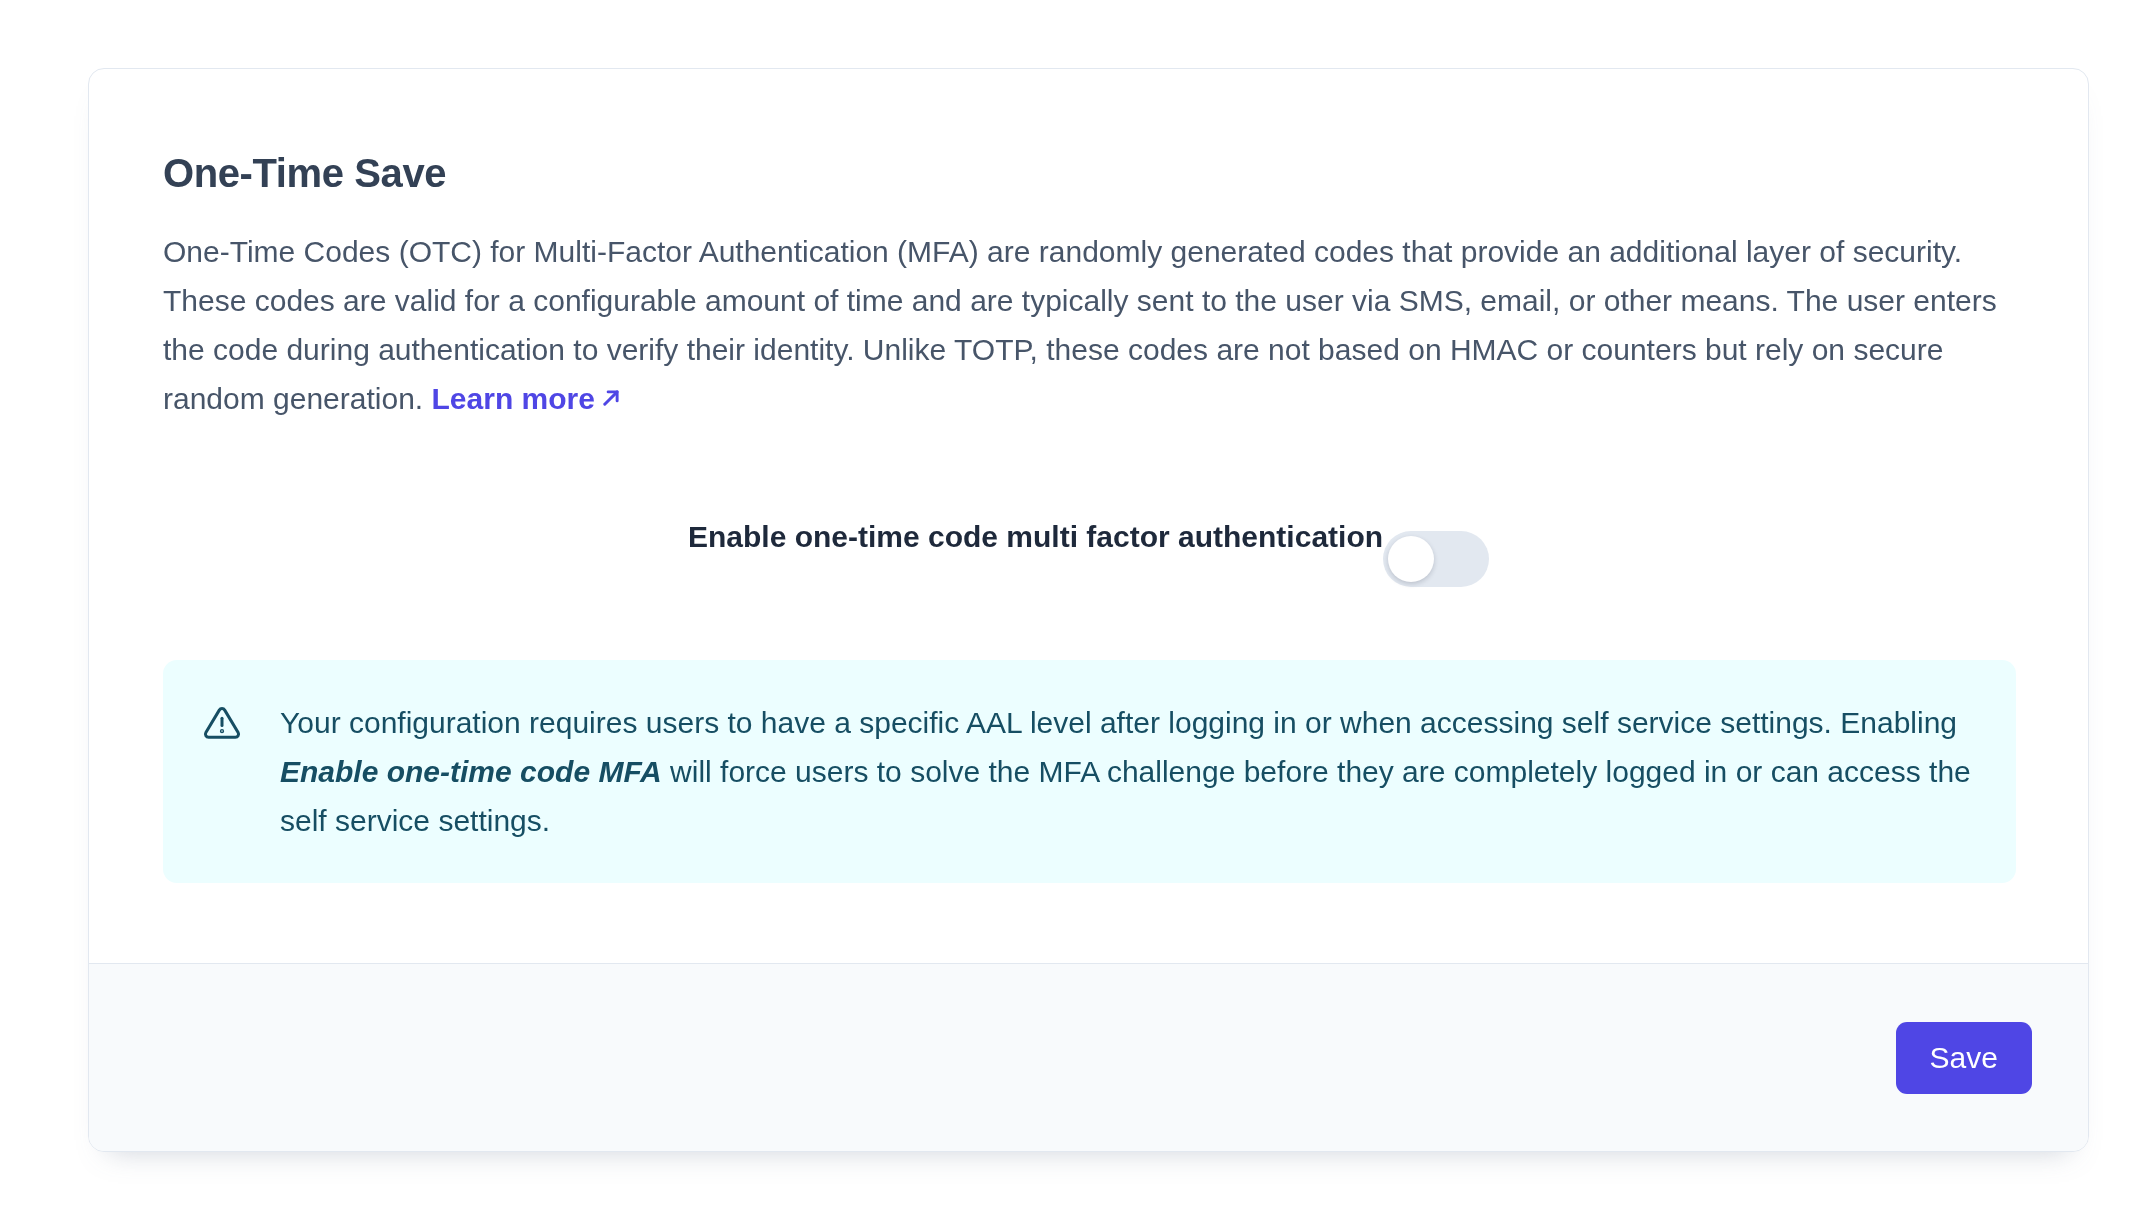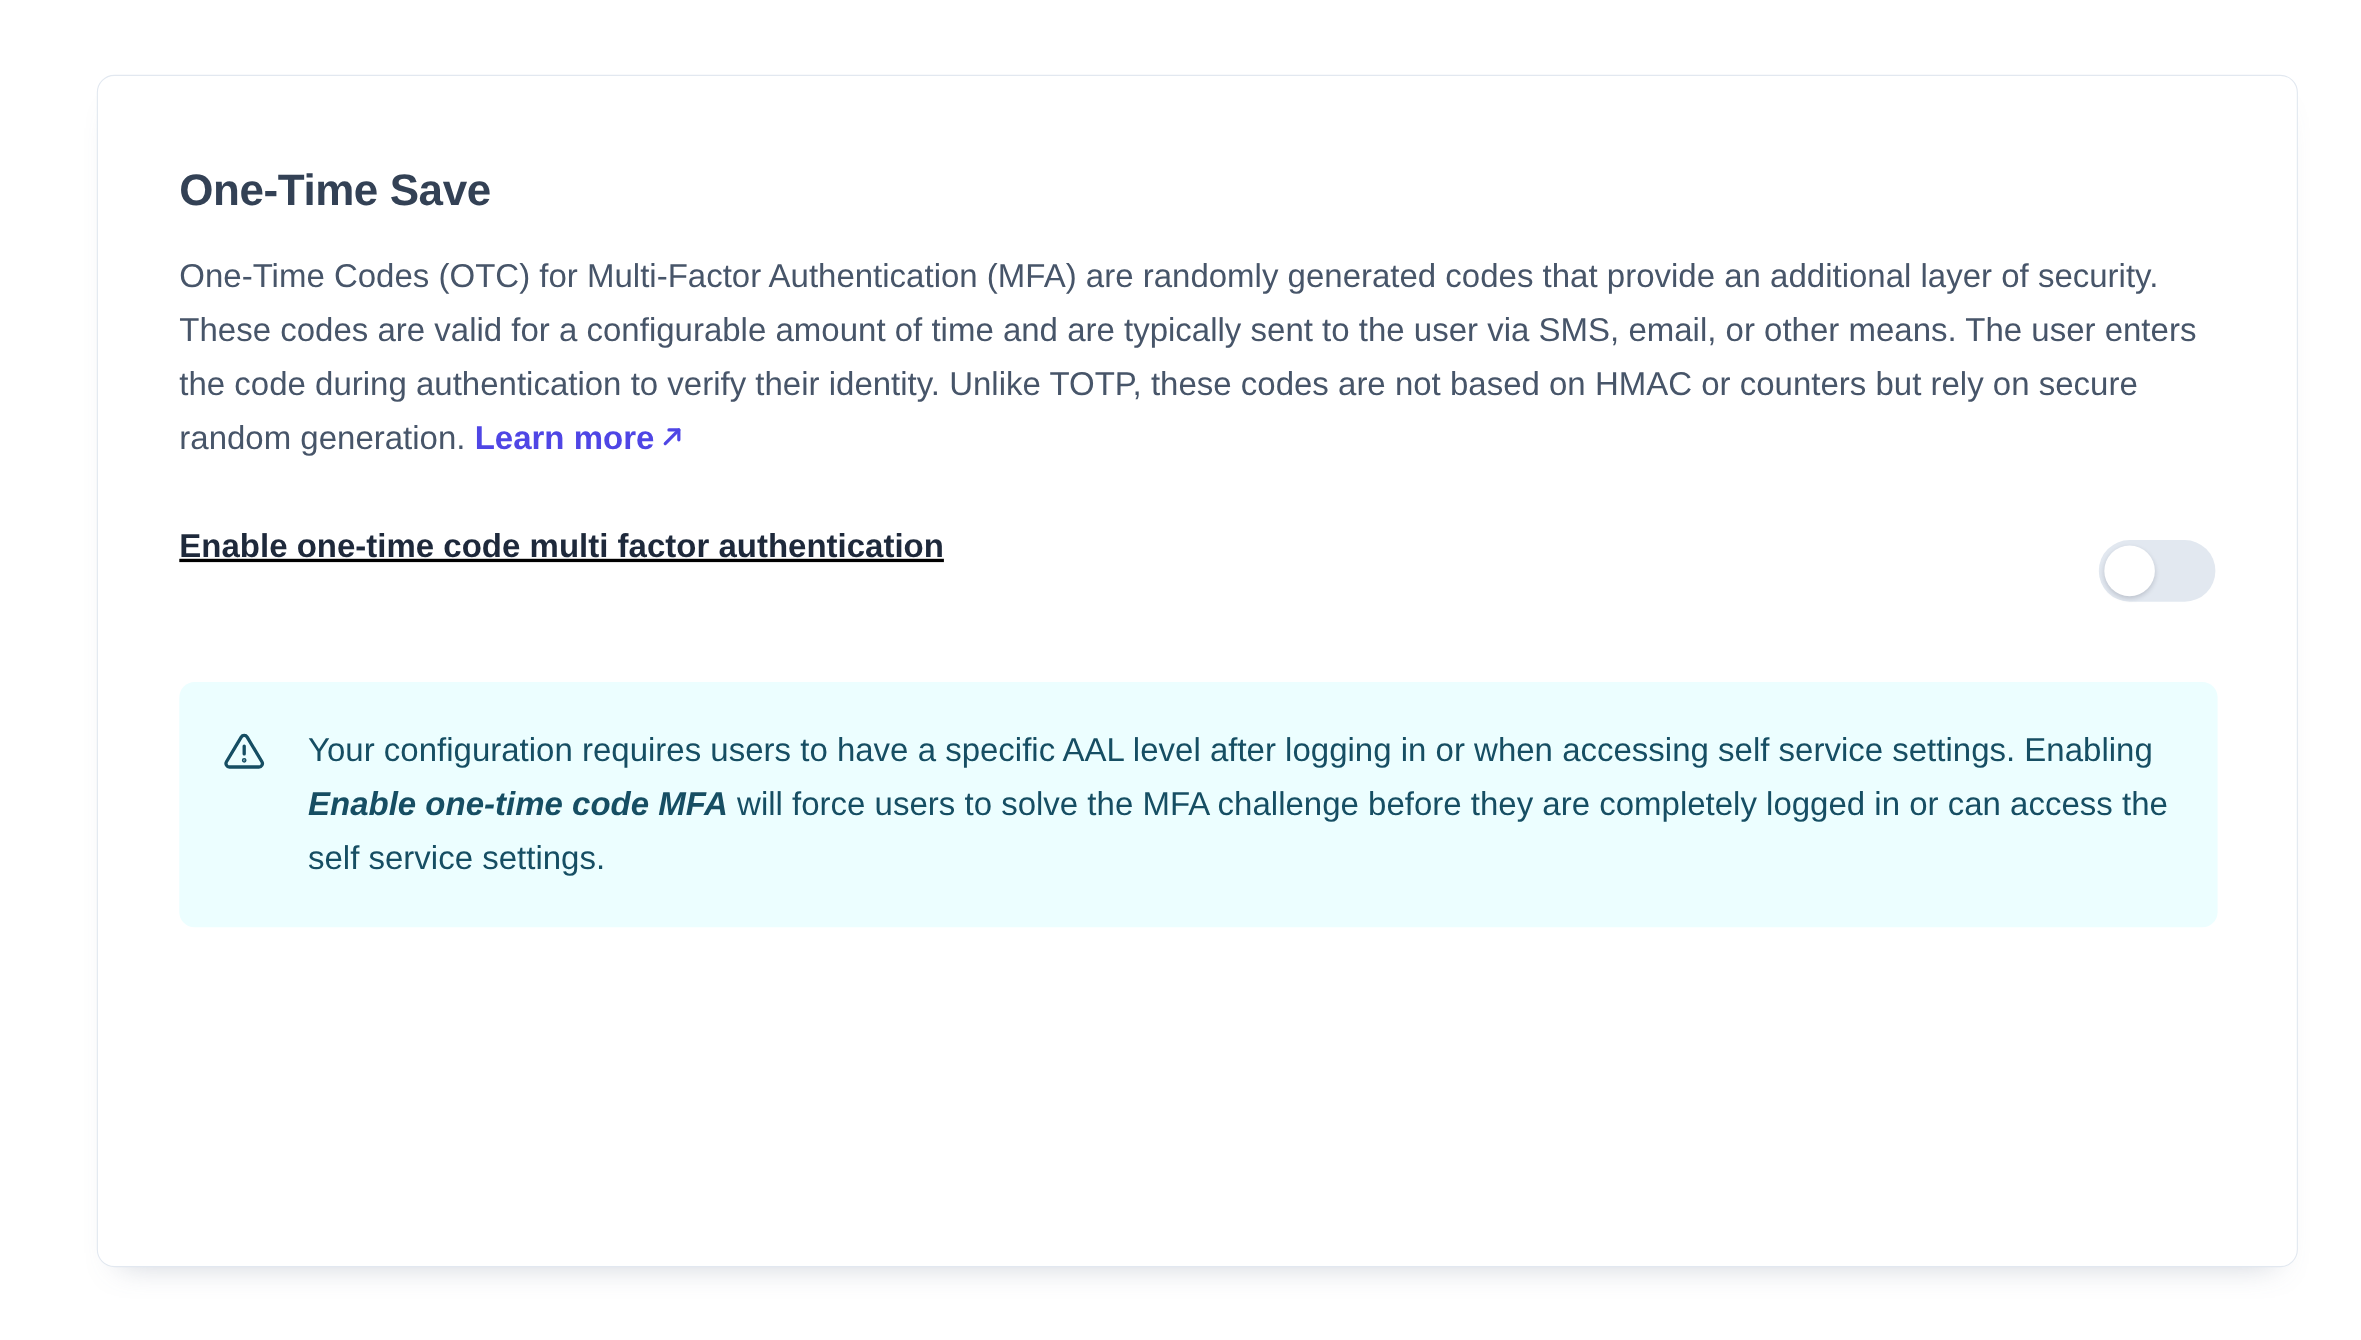--- a/index.html
+++ b/index.html
@@ -48,25 +48,24 @@
     white-space: nowrap;
     cursor: pointer;
   }
   .arrow-icon {
     display: inline-block;
     width: 27px; height: 27px;
     vertical-align: -2px;
     margin-left: 3px;
   }
   .setting-row {
-    margin-top: 52px;
+    margin-top: 92px;
     display: flex;
     align-items: flex-start;
-    justify-content: space-between;
-    text-decoration: underline;
+    justify-content: center;
   }
   .setting-text { max-width: 1600px; }
   .setting-label {
     font-size: 30px;
     line-height: 44px;
     font-weight: 700;
     color: #1e293b;
   }
   .setting-desc {
     margin-top: 11px;
@@ -166,13 +165,16 @@
       <svg class="notice-icon" viewBox="0 0 24 24" fill="none" stroke="#164e63" stroke-width="1.9" stroke-linecap="round" stroke-linejoin="round">
         <path d="M10.29 3.86 1.82 18a2 2 0 0 0 1.71 3h16.94a2 2 0 0 0 1.71-3L13.71 3.86a2 2 0 0 0-3.42 0z"></path>
         <line x1="12" y1="9" x2="12" y2="13.5"></line>
         <circle cx="12" cy="17.2" r="0.4" fill="#164e63"></circle>
       </svg>
       <div class="notice-text"><span>Your configuration requires users to have a specific AAL level after logging in or when accessing self service settings. Enabling </span><strong>Enable one-time code MFA</strong><span> will force users to solve the MFA challenge before they are completely logged in or can access the self service settings.</span></div>
     </div>
 
   </div>
 
+  <div class="card-footer">
+    <button class="save-btn">Save</button>
+  </div>
 </div>
 
 </body></html>

